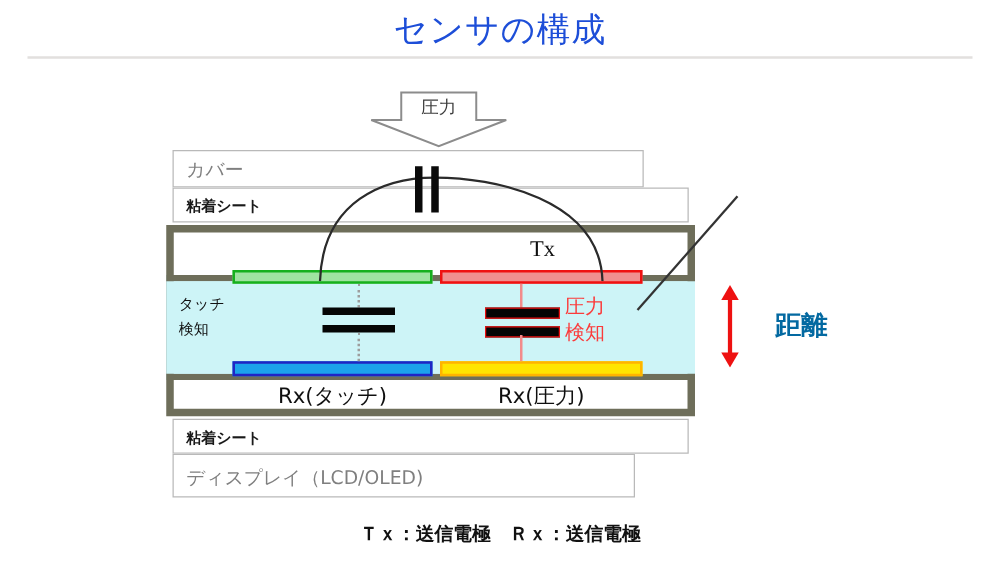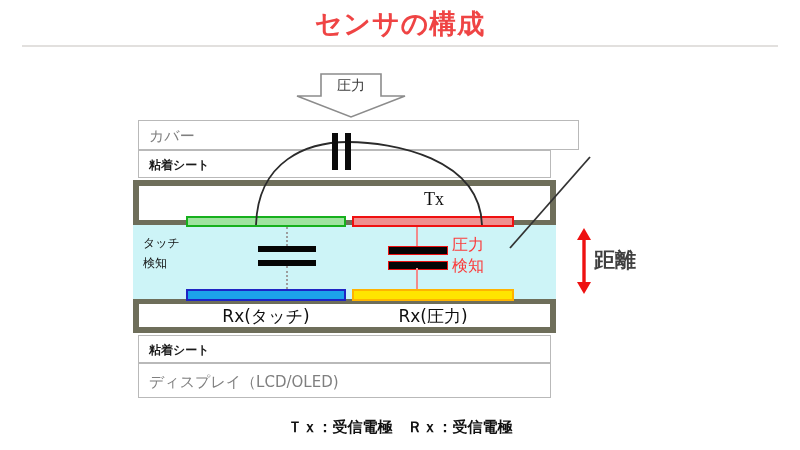--- a/index.html
+++ b/index.html
@@ -9,21 +9,21 @@
     font-family:"DejaVu Sans","Liberation Sans",sans-serif;
     overflow:hidden;
     position:relative;
   }
   #slide{position:absolute;left:0;top:0;width:800px;height:450px;}
 
   
   #title{
     position:absolute;left:0;top:6px;width:800px;
     text-align:center;
-    font-size:27px;font-weight:bold;color:#ef4444;
+    font-size:27px;font-weight:normal;color:#1d4ed8;
     letter-spacing:1px;
     font-family:"DejaVu Sans","Liberation Sans",sans-serif;
   }
   #title-rule{
     position:absolute;left:22px;top:45px;width:756px;height:2px;
     background:#e2e0de;
   }
 
   
   #pressure-arrow{
@@ -42,30 +42,30 @@
     border:1px solid #b9b9b9;
     background:#ffffff;
     box-sizing:border-box;
   }
   .layer-label{
     position:absolute;
     left:10px;
     font-family:"DejaVu Sans","Liberation Sans",sans-serif;
     white-space:nowrap;
   }
-  #layer-cover{left:138px;top:120px;width:441px;height:30px;}
+  #layer-cover{left:138px;top:120px;width:377px;height:30px;}
   #layer-cover .layer-label{top:6px;font-size:15px;color:#7f7f7f;}
 
   #layer-adhesive-top{left:138px;top:150px;width:413px;height:28px;}
   #layer-adhesive-top .layer-label{top:6px;font-size:12px;font-weight:bold;color:#1a1a1a;}
 
   #layer-adhesive-bottom{left:138px;top:335px;width:413px;height:28px;}
   #layer-adhesive-bottom .layer-label{top:6px;font-size:12px;font-weight:bold;color:#1a1a1a;}
 
-  #layer-display{left:138px;top:363px;width:413px;height:35px;}
+  #layer-display{left:138px;top:363px;width:370px;height:35px;}
   #layer-display .layer-label{top:9px;font-size:15px;color:#7f7f7f;}
 
   
   #sensor-body{
     position:absolute;left:133px;top:180px;width:423px;height:153px;
     border:6px solid #6e6e5a;
     background:#ffffff;
     box-sizing:border-box;
   }
   
@@ -162,22 +162,22 @@
   
   #label-material{
     position:absolute;left:586px;top:130px;
     font-size:17px;color:#111111;white-space:nowrap;
     font-family:"DejaVu Sans","Liberation Sans",sans-serif;
   }
   #leader-line{position:absolute;left:508px;top:155px;width:84px;height:95px;}
 
   #distance-arrow{position:absolute;left:574px;top:228px;width:20px;height:66px;}
   #label-distance{
-    position:absolute;left:594px;top:246px;
-    font-size:21px;font-weight:bold;color:#404040;white-space:nowrap;
+    position:absolute;left:620px;top:246px;
+    font-size:21px;font-weight:bold;color:#0369a1;white-space:nowrap;
     font-family:"DejaVu Sans","Liberation Sans",sans-serif;
   }
 
   
   #caption{
     position:absolute;left:0;top:418px;width:800px;text-align:center;
     font-size:15px;font-weight:bold;color:#111111;
     font-family:"DejaVu Sans","Liberation Sans",sans-serif;
   }
 </style>
@@ -256,15 +256,15 @@
     <line x1="2" y1="93" x2="82" y2="2" stroke="#333333" stroke-width="1.8"></line>
   </svg>
 
   <svg id="distance-arrow" viewBox="0 0 20 66">
     <line x1="10" y1="9" x2="10" y2="57" stroke="#ee1111" stroke-width="3.4"></line>
     <polygon points="10,0 17,12 3,12" fill="#ee1111"></polygon>
     <polygon points="10,66 17,54 3,54" fill="#ee1111"></polygon>
   </svg>
   <div id="label-distance">距離</div>
 
-  <div id="caption">Ｔｘ：受信電極　Ｒｘ：受信電極</div>
+  <div id="caption">Ｔｘ：送信電極　Ｒｘ：送信電極</div>
 
 </div>
 
 </body></html>

